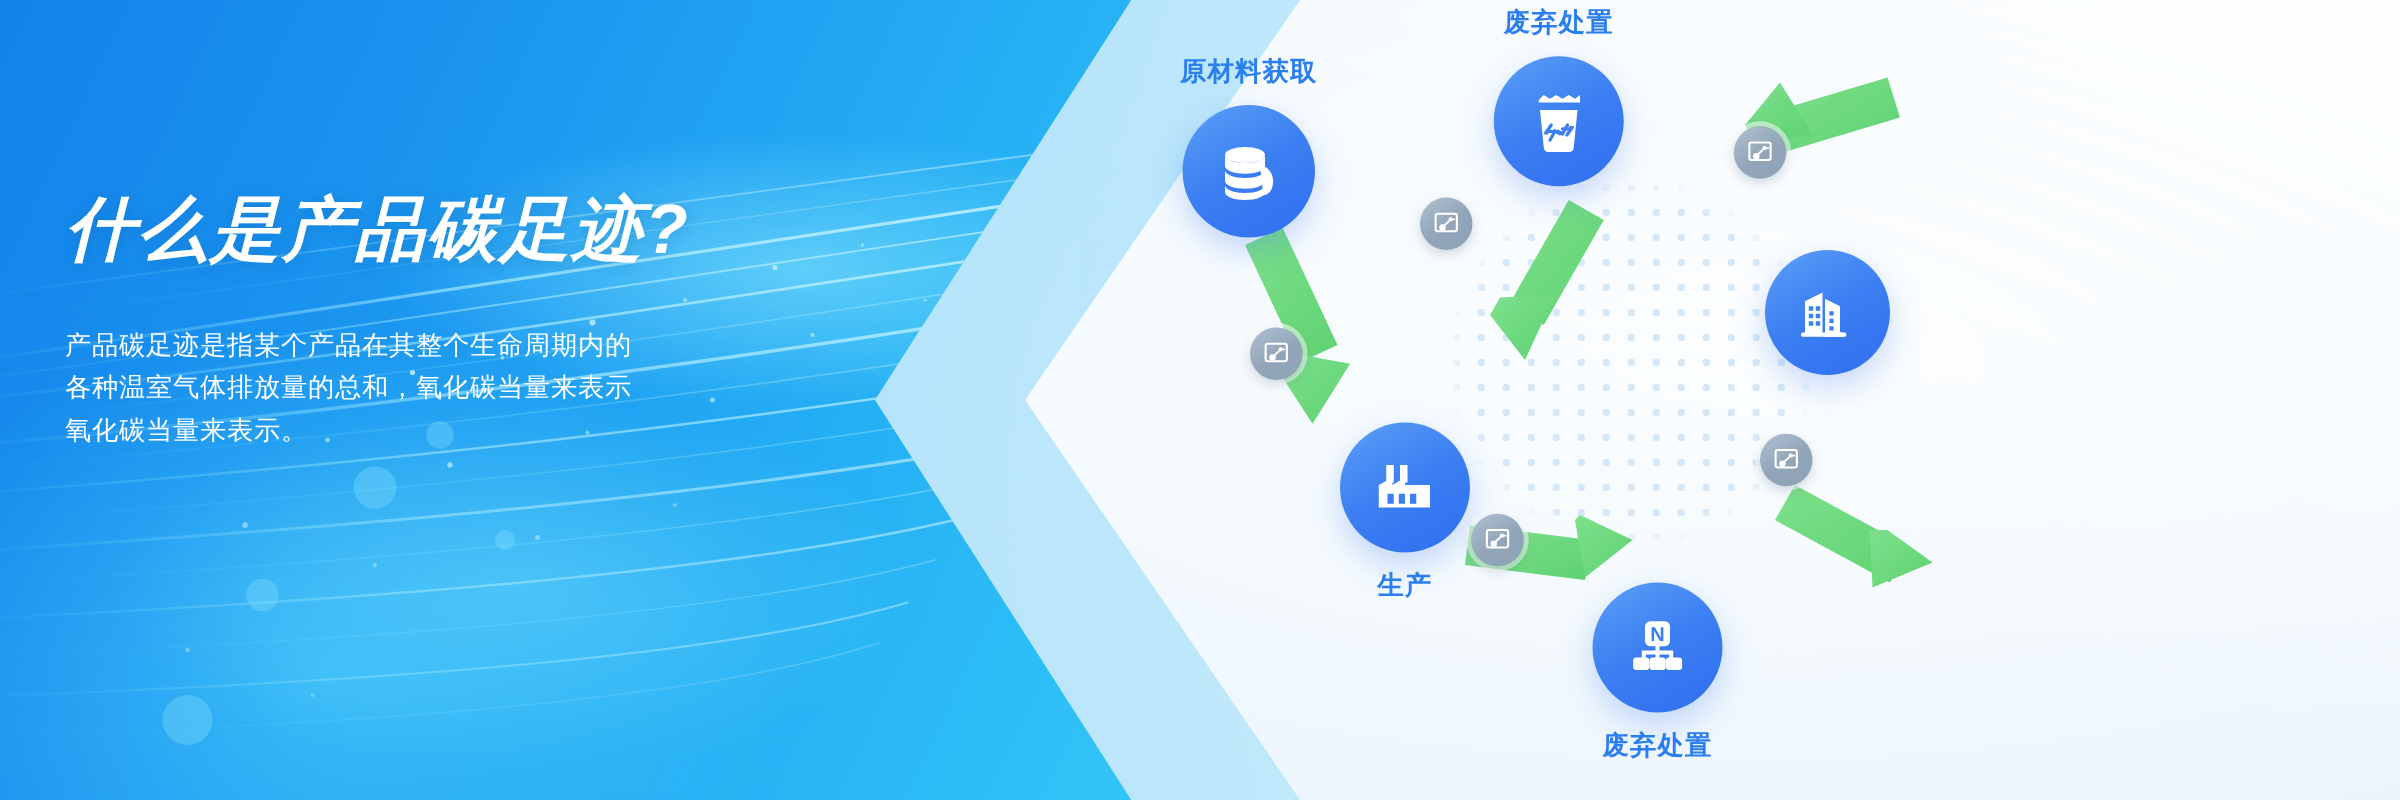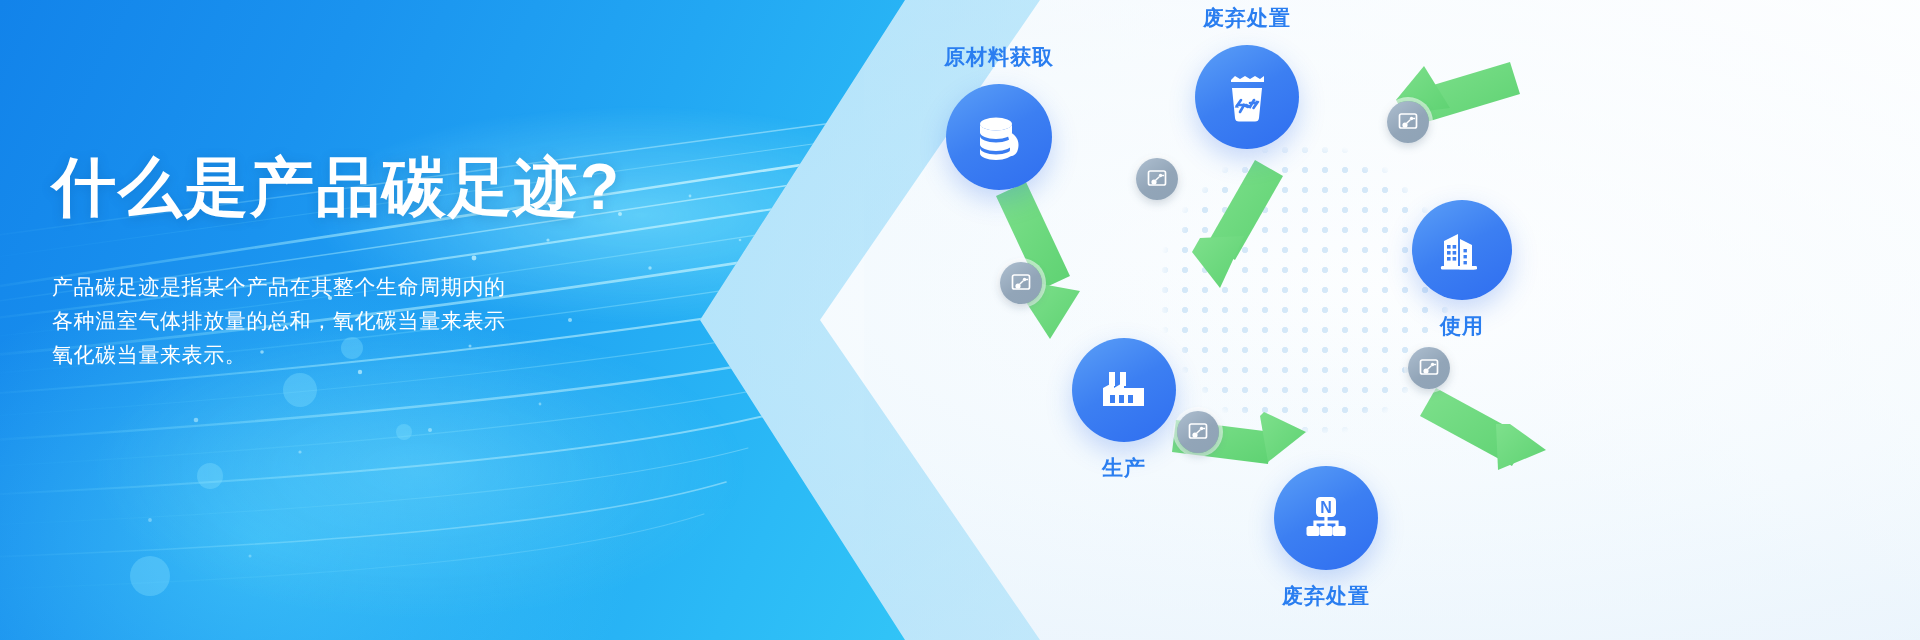--- a/index.html
+++ b/index.html
@@ -52,22 +52,22 @@
   
   .streaks{
     position:absolute; left:0; top:0; width:1000px; height:640px;
     clip-path:polygon(0 0, 905px 0, 700px 320px, 905px 640px, 0 640px);
     pointer-events:none; opacity:.95;
   }
 
   
   .copy{ position:absolute; left:52px; top:150px; width:720px; z-index:6; }
   .headline{
-    font-size:64px; font-weight:700; color:#ffffff; letter-spacing:2px;
-    line-height:1.18; text-shadow:0 2px 12px rgba(8,70,130,.22);
+    font-size:56px; font-weight:700; color:#ffffff; letter-spacing:2px;
+    line-height:1.18; text-shadow:0 2px 12px rgba(8,70,130,.22);font-style:italic;
   }
   .body-text{
     margin-top:44px; font-size:21px; line-height:1.62; color:#ffffff;
     letter-spacing:.6px; max-width:700px; font-weight:400;
   }
 
   
   .diagram{ position:absolute; left:900px; top:0; width:1020px; height:640px; z-index:5; }
   .node{ position:absolute;text-decoration:underline; }
   .node .bubble{
@@ -258,21 +258,20 @@
             <rect x="12" y="28" width="3.6" height="3.6"></rect>
               <rect x="17.6" y="28" width="3.6" height="3.6"></rect>
             <rect x="12" y="34" width="3.6" height="3.6"></rect>
               <rect x="17.6" y="34" width="3.6" height="3.6"></rect>
             <rect x="28.5" y="26" width="3.4" height="3.4"></rect>
               <rect x="28.5" y="32" width="3.4" height="3.4"></rect>
             <rect x="28.5" y="38" width="3.4" height="3.4"></rect>
           </g>
         </svg>
       </div>
-      <div class="cap below">使用</div>
     </div>
 
     <div class="node" style="left:374px; top:466px; width:104px; height:104px;">
       <div class="bubble" style="width:104px;height:104px;">
         <svg width="54" height="54" viewBox="0 0 54 54">
           <g fill="#ffffff">
             <rect x="17" y="6" width="20" height="20" rx="4.2"></rect>
             <path d="M27 26 v5 M27 31 h-11 v4 M27 31 h11 v4 M27 31 v4" stroke="#ffffff" stroke-width="3.2" fill="none" stroke-linecap="round"></path>
             <rect x="7.5" y="35" width="13" height="10" rx="2.6"></rect>
             <rect x="20.6" y="35" width="13" height="10" rx="2.6"></rect>

